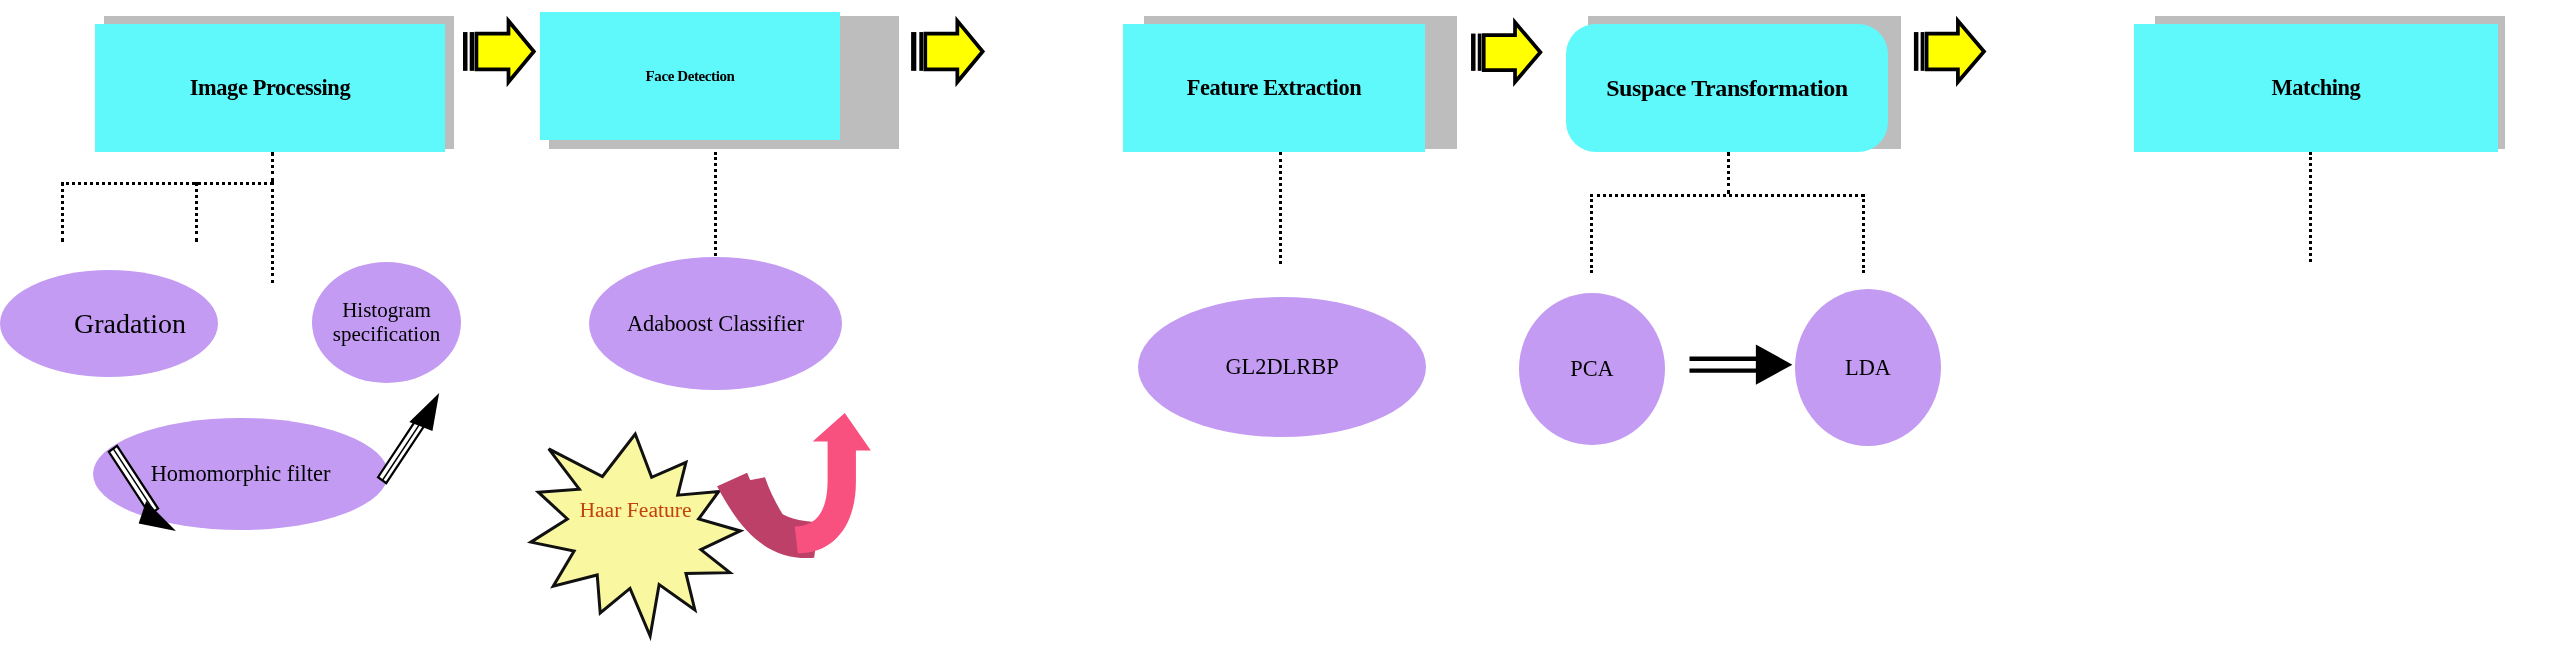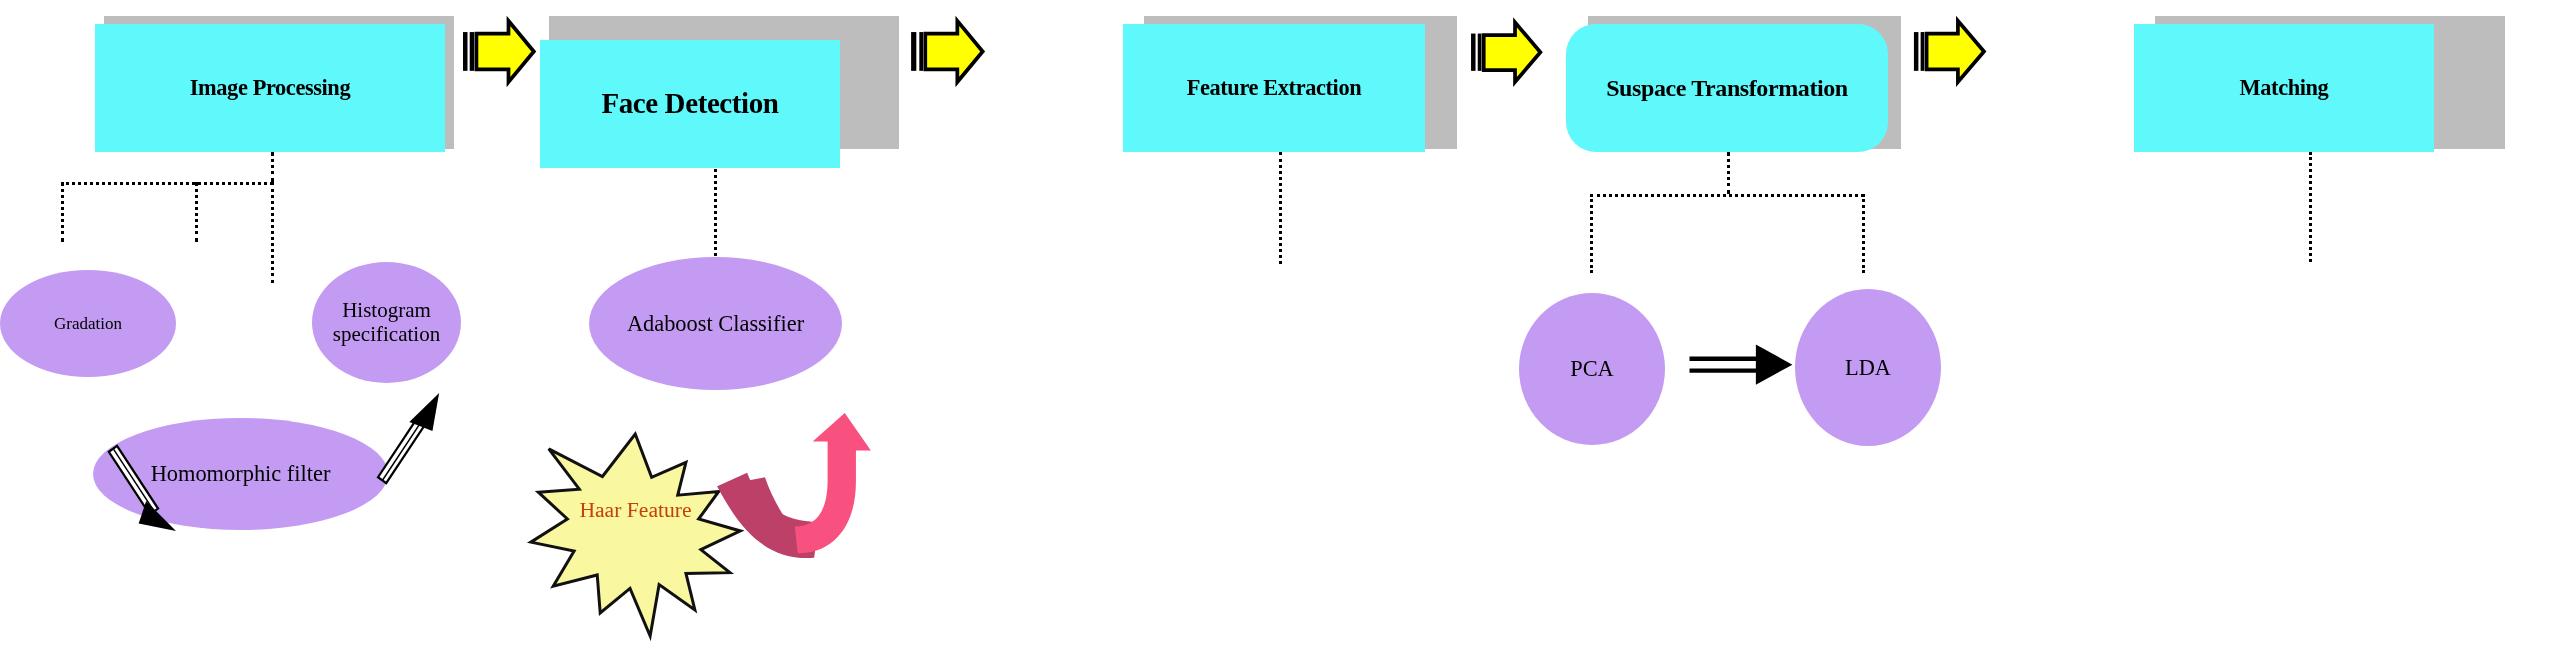--- a/index.html
+++ b/index.html
@@ -58,55 +58,56 @@
 
   <div class="pshadow" style="left:104px;top:16.4px;width:350px;height:133px;"></div>
   <div class="pbox" style="left:95px;top:24px;width:350px;height:128px;font-size:22.4px;">Image Processing</div>
 
   <div class="dv" style="left:271px;top:152px;height:30px;"></div>
   <div class="dh" style="left:61px;top:182px;width:212px;"></div>
   <div class="dv" style="left:61px;top:182px;height:60px;"></div>
   <div class="dv" style="left:271px;top:182px;height:101px;"></div>
   <div class="dv" style="left:195px;top:182px;height:60px;"></div>
 
-  <div class="ell" style="left:0px;top:270px;width:176px;height:107px;font-size:17px;">Gradation</div>
+  <div class="ell" style="left:0px;top:270px;width:176px;height:107px;font-size:28px;padding-left:42px;">Gradation</div>
 
   <div class="ell" style="left:93px;top:418px;width:295px;height:112px;font-size:22.4px;">Homomorphic filter</div>
 
   <div class="ell" style="left:312px;top:262px;width:149px;height:121px;font-size:21px;padding:0 3px;box-sizing:border-box;">Histogram specification</div>
 
   <div class="pshadow" style="left:549px;top:16.4px;width:350px;height:133px;"></div>
-  <div class="pbox" style="left:540px;top:40px;width:300px;height:128px;font-size:29px;">Face Detection</div>
+  <div class="pbox" style="left:540px;top:12px;width:300px;height:128px;font-size:15px;">Face Detection</div>
 
   <div class="dv" style="left:714px;top:152px;height:104px;"></div>
 
   <div class="ell" style="left:589px;top:257px;width:253px;height:133px;font-size:22.4px;padding:0 19.4px;box-sizing:border-box;text-align:right;">Adaboost Classifier</div>
 
   <div class="startxt" style="left:561px;top:477px;width:149px;height:67px;font-size:21.6px;">Haar Feature</div>
 
   <div class="pshadow" style="left:1144px;top:16.4px;width:313px;height:133px;"></div>
   <div class="pbox" style="left:1123px;top:24px;width:302px;height:128px;font-size:22.4px;">Feature Extraction</div>
 
   <div class="dv" style="left:1279px;top:152px;height:112px;"></div>
 
+  <div class="ell" style="left:1138px;top:297px;width:288px;height:140px;font-size:22.4px;">GL2DLRBP</div>
 
   <div class="pshadow" style="left:1588px;top:16.4px;width:313px;height:133px;"></div>
   <div class="pbox" style="left:1566px;top:24px;width:322px;height:128px;font-size:24px;border-radius:30px;">Suspace Transformation</div>
 
   <div class="dv" style="left:1727px;top:152px;height:42px;"></div>
   <div class="dh" style="left:1590px;top:194px;width:274px;"></div>
   <div class="dv" style="left:1590px;top:194px;height:79px;"></div>
   <div class="dv" style="left:1862px;top:194px;height:79px;"></div>
 
   <div class="ell" style="left:1519px;top:293px;width:146px;height:152px;font-size:22.4px;">PCA</div>
 
   <div class="ell" style="left:1795px;top:289px;width:146px;height:157px;font-size:22.4px;">LDA</div>
 
   <div class="pshadow" style="left:2155px;top:16.4px;width:350px;height:133px;"></div>
-  <div class="pbox" style="left:2134px;top:24px;width:300px;height:128px;font-size:22.4px;">Matching</div>
+  <div class="pbox" style="left:2134px;top:24px;width:364px;height:128px;font-size:22.4px;">Matching</div>
 
   <div class="dv" style="left:2309px;top:152px;height:110px;"></div>
 
 
   <svg class="ovl" viewBox="0 0 3455 873" preserveAspectRatio="none">
 
     <g>
       <rect x="621" y="43" width="6" height="52" fill="#000"></rect>
       <rect x="630" y="43" width="6" height="52" fill="#000"></rect>
       <path d="M 639 45 L 682 45 L 682 28 L 716 69 L 682 110 L 682 93 L 639 93 Z" fill="#FFFF00" stroke="#000000" stroke-width="5" stroke-linejoin="miter"></path>

